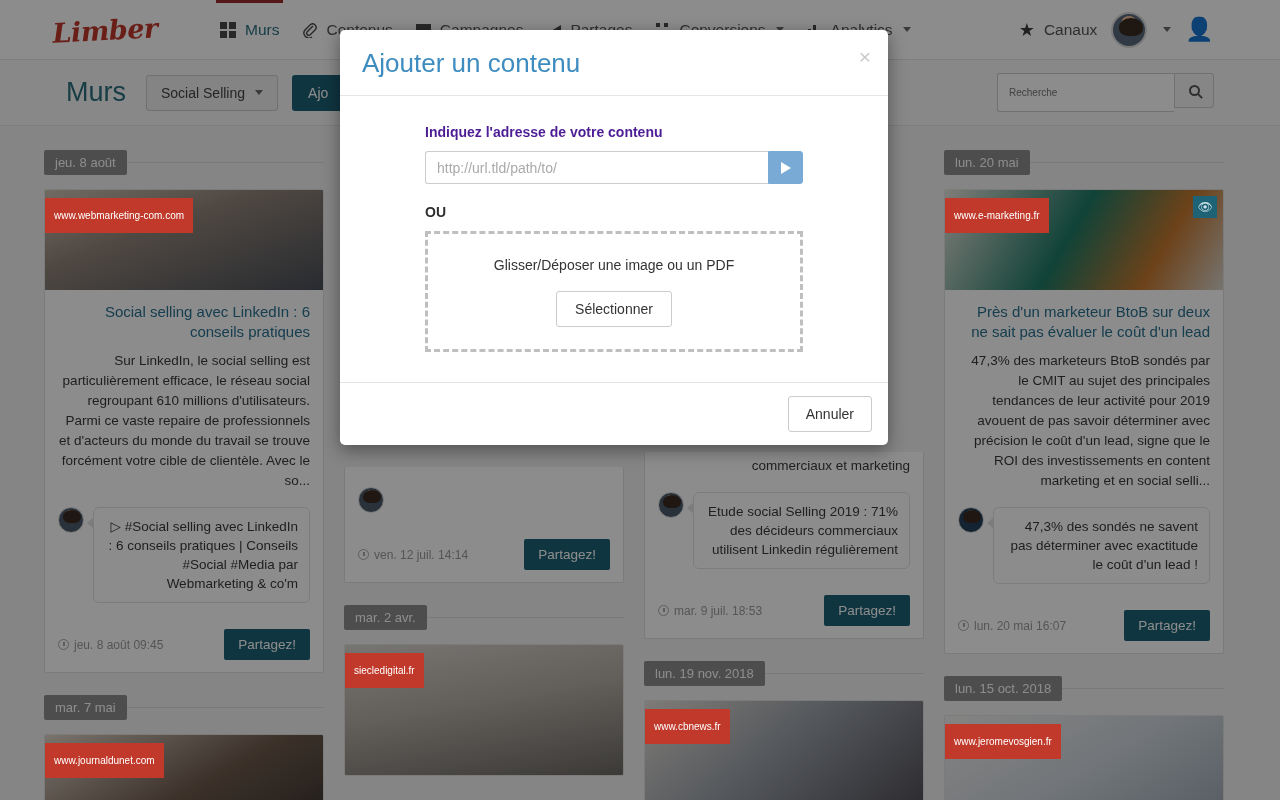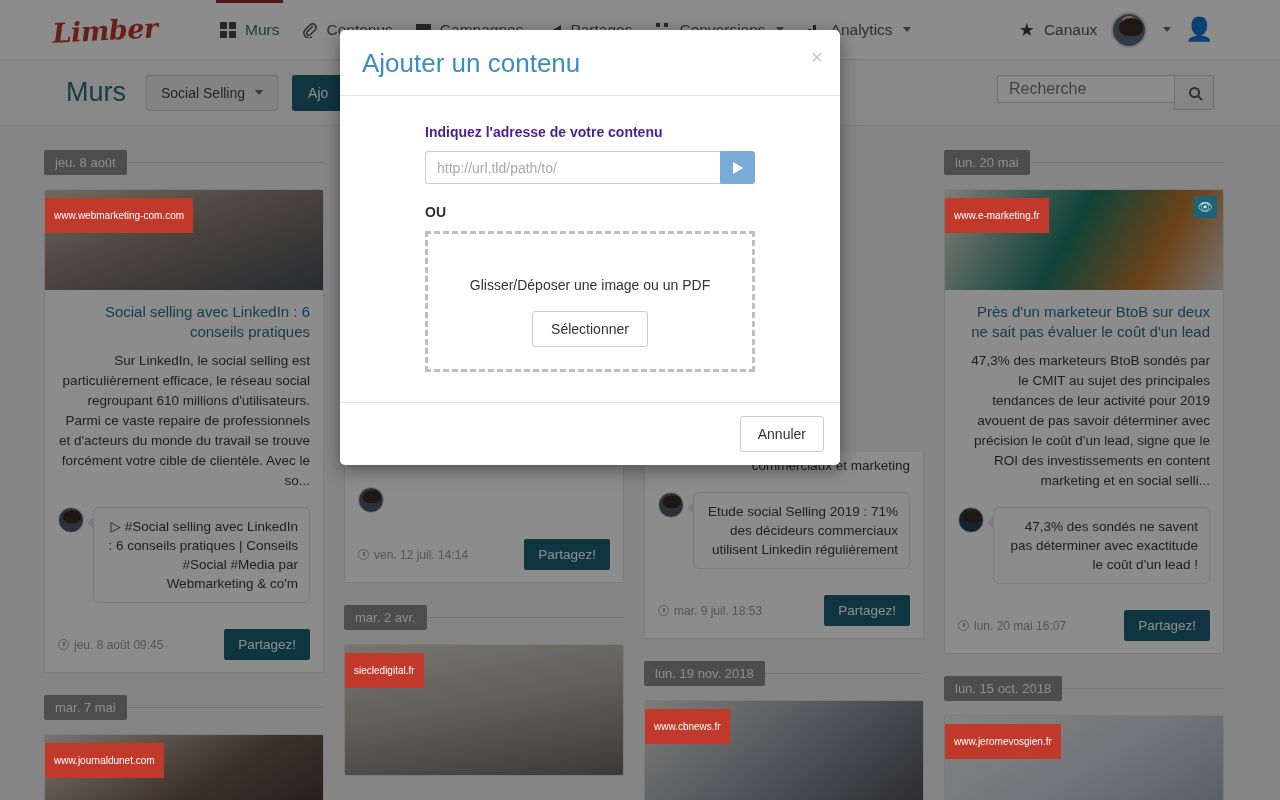--- a/index.html
+++ b/index.html
@@ -65,22 +65,22 @@
     background:#f0f0f0; border:1px solid #ccc; border-radius:3px;
     padding:9px 14px; font-size:14px; color:#444; display:flex; align-items:center; gap:8px;
     cursor:pointer;
   }
   .btn-primary{
     background:#1d6275; color:#fff; border:none; border-radius:3px;
     padding:10px 16px; font-size:14px; margin-left:14px; cursor:pointer;
   }
   .searchwrap{ margin-left:auto; display:flex; }
   .searchwrap input{
-    width:177px; height:28px; border:1px solid #ccc; border-right:none; border-radius:3px 0 0 3px;
-    padding:0 11px; font-size:16px; color:#ef4444; background:#fff; outline:none;
+    width:177px; height:39px; border:1px solid #ccc; border-right:none; border-radius:3px 0 0 3px;
+    padding:0 11px; font-size:10px; color:#ef4444; background:#fff; outline:none;
     font-family:"Liberation Sans", sans-serif;
   }
   .searchbtn{
     width:40px;height:35px;border:1px solid #ccc;background:#f4f4f4;border-radius:0 3px 3px 0;
     display:flex;align-items:center;justify-content:center;cursor:pointer;
   }
   .mag{ width:11px;height:11px;border:2px solid #555;border-radius:50%; position:relative; display:inline-block;}
   .mag:after{ content:"";position:absolute;right:-5px;bottom:-3px;width:6px;height:2px;background:#555;transform:rotate(45deg);}
 
   
@@ -137,21 +137,21 @@
   .clock{ width:11px;height:11px;border:1.5px solid #aaa;border-radius:50%; display:inline-block; position:relative;}
   .clock:after{content:"";position:absolute;left:4px;top:2px;width:1.5px;height:4px;background:#aaa;}
   .btn-share{
     margin-left:auto; background:#1d6275; color:#fff; border:none; border-radius:2px;
     padding:8px 14px; font-size:13.5px; cursor:pointer;
   }
 
   
   #overlay{ position:absolute; inset:0; background:rgba(0,0,0,0.45); }
   #modal{
-    position:absolute; left:340px; top:30px; width:500px;
+    position:absolute; left:340px; top:30px; width:548px;
     background:#fff; border-radius:5px; box-shadow:0 5px 18px rgba(0,0,0,.4);
   }
   .m-head{ padding:18px 22px 16px 22px; border-bottom:1px solid #e5e5e5; position:relative;}
   .m-title{ color:#3f8dc0; font-size:26px; font-weight:300; }
   .m-close{
     position:absolute; right:17px; top:16px; font-size:21px; color:#c9c9c9; cursor:pointer;
     line-height:1; background:none;border:none; font-family:"Liberation Sans",sans-serif;
   }
   .m-body{ padding:28px 85px 30px 85px; }
   .m-label{ font-size:14px; font-weight:bold; color:#4c1d95; margin-bottom:11px; }
@@ -163,21 +163,21 @@
   .urlrow input::placeholder{ color:#aaa; }
   .sendbtn{
     width:35px;height:33px;background:#79aad5;border:1px solid #79aad5;border-radius:0 3px 3px 0;
     display:flex;align-items:center;justify-content:center;cursor:pointer;
   }
   .tri{ width:0;height:0;border-top:6px solid transparent;border-bottom:6px solid transparent;border-left:10px solid #fff;}
   .ou{ font-size:14px; font-weight:bold; color:#2e2e2e; margin:20px 0 11px 0;}
   .dropzone{
     border:3px dashed #bfbfbf; padding:23px 10px 22px 10px; text-align:center;
   }
-  .dz-text{ font-size:14px; color:#333; margin-bottom:18px;margin-top:20px; }
+  .dz-text{ font-size:14px; color:#333; margin-bottom:18px; }
   .btn-select-file{
     background:#fff; border:1px solid #ccc; border-radius:3px; padding:9px 18px;
     font-size:14px; color:#333; cursor:pointer; font-family:"Liberation Sans",sans-serif;
   }
   .m-foot{ border-top:1px solid #e5e5e5; padding:13px 16px; display:flex; justify-content:flex-end;}
   .btn-cancel{
     background:#fff; border:1px solid #ccc; border-radius:3px; padding:9px 17px;
     font-size:14px; color:#333; cursor:pointer; font-family:"Liberation Sans",sans-serif;
   }
 </style>

